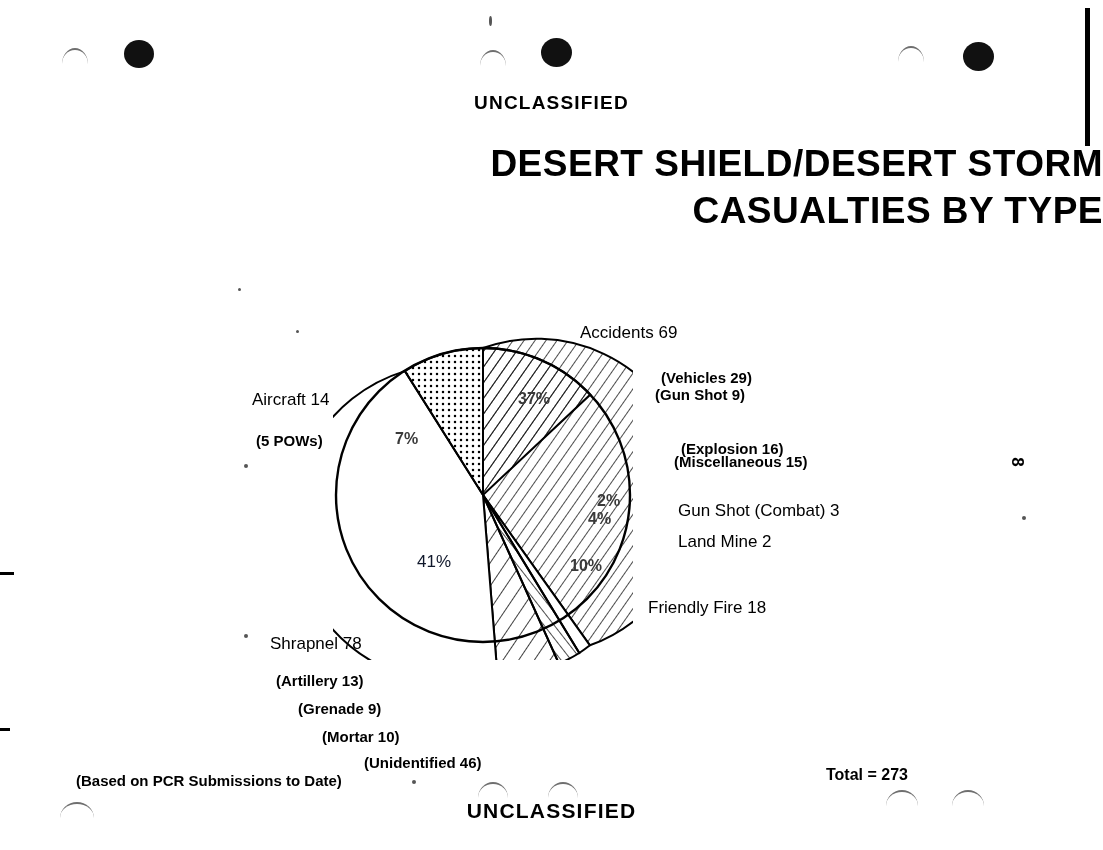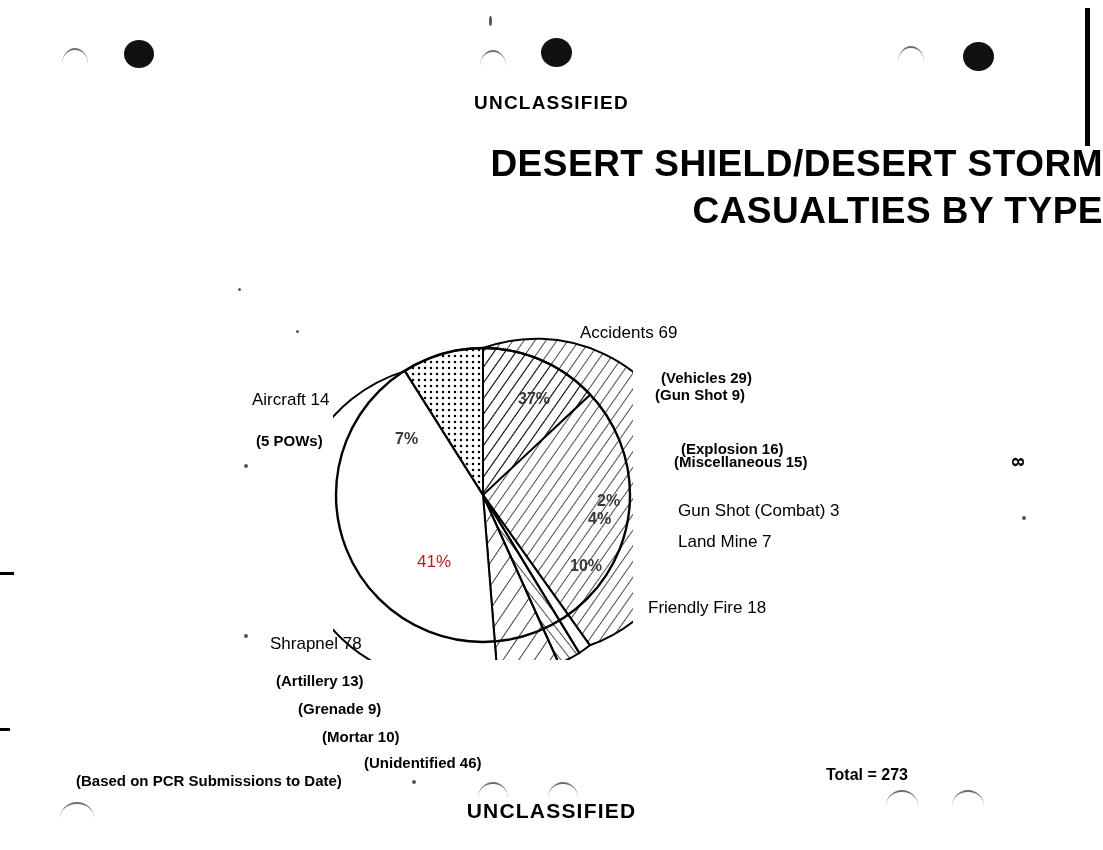--- a/index.html
+++ b/index.html
@@ -74,21 +74,21 @@
     height: 330px;
   }
   #pie-svg { display: block; }
 
   .slice-pct {
     position: absolute;
     font-size: 16px;
     font-weight: bold;
     color: #3a3a3a;
   }
-  .slice-pct.dark { color: #b91c1c; font-weight: normal; font-size: 17px;}
+  .slice-pct.dark { color: #0f172a; font-weight: normal; font-size: 17px;}
 
   
   .lbl {
     position: absolute;
     font-size: 17px;
     white-space: nowrap;
   }
   .lbl.b {
     font-weight: bold;
     font-size: 15px;
@@ -189,21 +189,21 @@
   <div class="lbl" style="left:580px; top:323px;">Accidents 69</div>
   <div class="lbl b" style="left:661px; top:369px;">(Vehicles 29)</div>
   <div class="lbl b" style="left:655px; top:386px;">(Gun Shot 9)</div>
   <div class="lbl b" style="left:650px; top:440px;margin-left:31px;">(Explosion 16)</div>
   <div class="lbl b" style="left:674px; top:453px;">(Miscellaneous 15)</div>
 
   <div class="lbl" style="left:252px; top:390px;">Aircraft 14</div>
   <div class="lbl b" style="left:256px; top:432px;">(5 POWs)</div>
 
   <div class="lbl" style="left:678px; top:501px;">Gun Shot (Combat) 3</div>
-  <div class="lbl" style="left:678px; top:532px;">Land Mine 7</div>
+  <div class="lbl" style="left:678px; top:532px;">Land Mine 2</div>
   <div class="lbl" style="left:648px; top:598px;">Friendly Fire 18</div>
 
   <div class="lbl" style="left:270px; top:634px;">Shrapnel 78</div>
   <div class="lbl b" style="left:276px; top:672px;">(Artillery 13)</div>
   <div class="lbl b" style="left:298px; top:700px;">(Grenade 9)</div>
   <div class="lbl b" style="left:322px; top:728px;">(Mortar 10)</div>
   <div class="lbl b" style="left:364px; top:754px;">(Unidentified 46)</div>
 
   <div class="lbl small" style="left:76px; top:772px;">(Based on PCR Submissions to Date)</div>
   <div class="lbl small" style="left:826px; top:766px; font-size:16px;">Total = 273</div>

